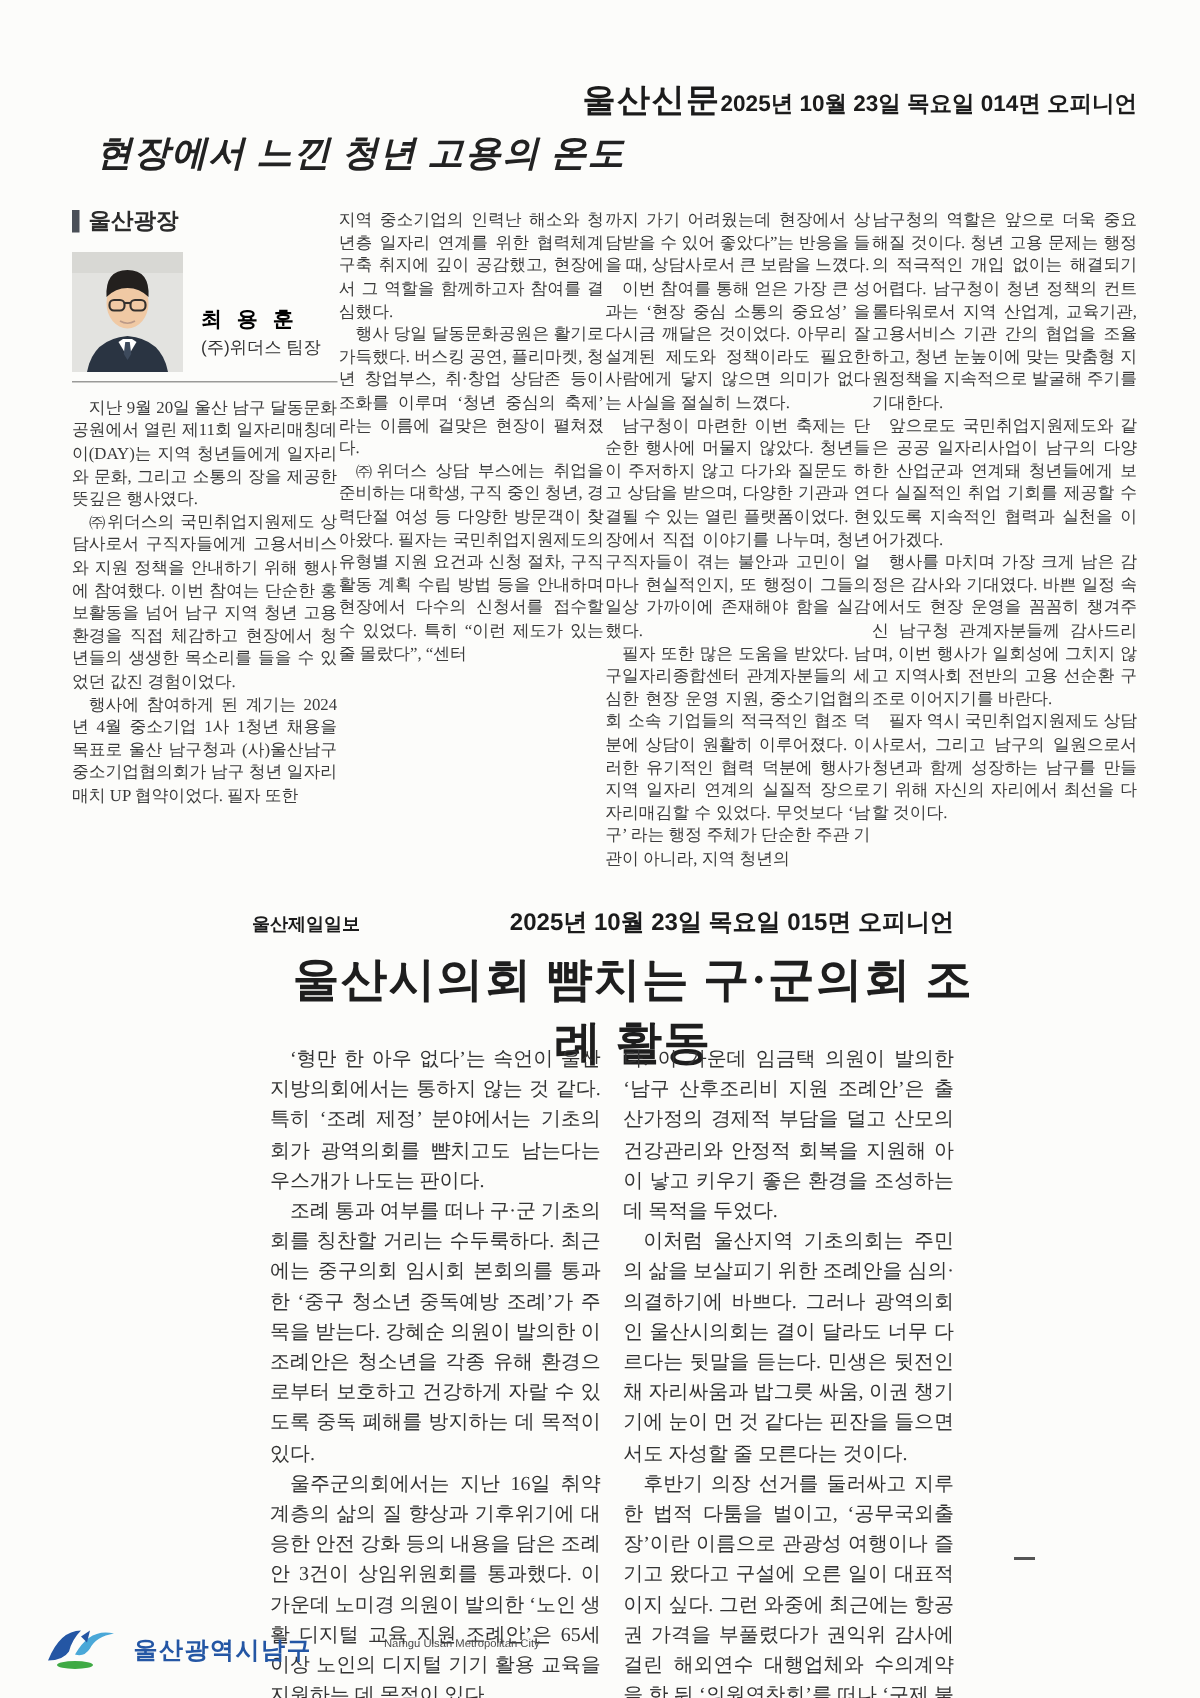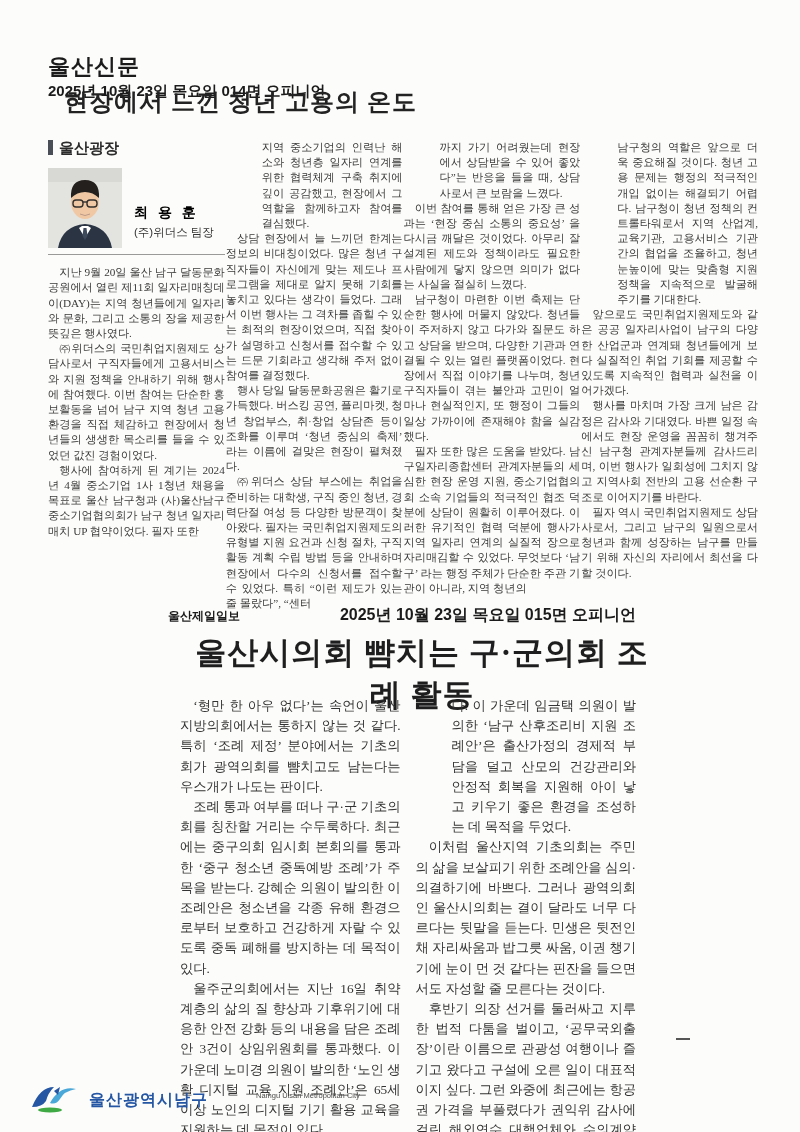--- a/index.html
+++ b/index.html
@@ -9,39 +9,39 @@
     width: 800px; height: 1132px;
     background: #fcfcfa;
     font-family: "Liberation Serif", serif;
     color: #2e2e2e;
     overflow: hidden;
   }
   .sans { font-family: "Liberation Sans", sans-serif; }
 
   
   .a1-header {
-    position: absolute; left: 48px; right: 42px; top: 52px;
-    display: flex; justify-content: flex-end; align-items: baseline; flex-direction: column;
+    position: absolute; left: 60px; right: 42px; top: 52px;
+    display: flex; justify-content: flex-end; align-items: baseline;
   }
   .a1-masthead { font-size: 22px; font-weight: 900; letter-spacing: 1px; color: #1b1b1b; }
   .a1-dateline { font-size: 15px; font-weight: 700; color: #1b1b1b; }
   .a1-headline {
     position: absolute; left: 64px; top: 86px;
-    font-size: 24px; font-weight: 700; color: #222; letter-spacing: 1px;
+    font-size: 24px; font-weight: 700; color: #222; letter-spacing: 1px; font-style: italic;
   }
   .a1-body {
     position: absolute; left: 48px; top: 140px; width: 710px; height: 400px;
     display: flex; gap: 1px;
   }
   .a1-col {
     flex: 1 1 0; font-size: 11.2px; line-height: 15.2px;
     text-align: justify; color: #3a3a3a;
   }
   .a1-col .para, .a2-col .para { text-indent: 1em; }
-  .cont .para:first-child { text-indent: 0; margin-left: 36px; }
+  .cont .para:first-child { text-indent: 0; }
 
   .col-label {
     display: flex; align-items: center; gap: 6px;
     font-size: 15px; font-weight: 800; color: #2b2b2b; margin-bottom: 13px;
   }
   .col-label-bar { width: 5px; height: 15px; background: #4a4f57; }
   .byline-row { display: flex; align-items: flex-end; gap: 12px; margin-bottom: 6px; }
   .author-photo { width: 74px; height: 80px; background: #e7e7e4; flex: 0 0 auto; }
   .byline-texts { padding-bottom: 8px; }
   .byline-name { font-size: 14px; font-weight: 800; letter-spacing: 3px; color: #000000; margin-bottom: 5px; }
@@ -120,21 +120,20 @@
     <hr class="byline-rule">
     <div>
         <p class="para">지난 9월 20일 울산 남구 달동문화공원에서 열린 제11회 일자리매칭데이(DAY)는 지역 청년들에게 일자리와 문화, 그리고 소통의 장을 제공한 뜻깊은 행사였다.</p>
         <p class="para">㈜위더스의 국민취업지원제도 상담사로서 구직자들에게 고용서비스와 지원 정책을 안내하기 위해 행사에 참여했다. 이번 참여는 단순한 홍보활동을 넘어 남구 지역 청년 고용 환경을 직접 체감하고 현장에서 청년들의 생생한 목소리를 들을 수 있었던 값진 경험이었다.</p>
         <p class="para">행사에 참여하게 된 계기는 2024년 4월 중소기업 1사 1청년 채용을 목표로 울산 남구청과 (사)울산남구중소기업협의회가 남구 청년 일자리 매치 UP 협약이었다. 필자 또한</p>
       </div>
   </div>
 
   <div class="a1-col cont">
       <p class="para">지역 중소기업의 인력난 해소와 청년층 일자리 연계를 위한 협력체계 구축 취지에 깊이 공감했고, 현장에서 그 역할을 함께하고자 참여를 결심했다.</p>
-      <p class="para">상담 현장에서 늘 느끼던 한계는 정보의 비대칭이었다. 많은 청년 구직자들이 자신에게 맞는 제도나 프로그램을 제대로 알지 못해 기회를 놓치고 있다는 생각이 들었다. 그래서 이번 행사는 그 격차를 좁힐 수 있는 최적의 현장이었으며, 직접 찾아가 설명하고 신청서를 접수할 수 있는 드문 기회라고 생각해 주저 없이 참여를 결정했다.</p>
       <p class="para">행사 당일 달동문화공원은 활기로 가득했다. 버스킹 공연, 플리마켓, 청년 창업부스, 취·창업 상담존 등이 조화를 이루며 ‘청년 중심의 축제’ 라는 이름에 걸맞은 현장이 펼쳐졌다.</p>
       <p class="para">㈜위더스 상담 부스에는 취업을 준비하는 대학생, 구직 중인 청년, 경력단절 여성 등 다양한 방문객이 찾아왔다. 필자는 국민취업지원제도의 유형별 지원 요건과 신청 절차, 구직활동 계획 수립 방법 등을 안내하며 현장에서 다수의 신청서를 접수할 수 있었다. 특히 “이런 제도가 있는 줄 몰랐다”, “센터</p>
     </div>
   <div class="a1-col cont">
       <p class="para">까지 가기 어려웠는데 현장에서 상담받을 수 있어 좋았다”는 반응을 들을 때, 상담사로서 큰 보람을 느꼈다.</p>
       <p class="para">이번 참여를 통해 얻은 가장 큰 성과는 ‘현장 중심 소통의 중요성’ 을 다시금 깨달은 것이었다. 아무리 잘 설계된 제도와 정책이라도 필요한 사람에게 닿지 않으면 의미가 없다는 사실을 절실히 느꼈다.</p>
       <p class="para">남구청이 마련한 이번 축제는 단순한 행사에 머물지 않았다. 청년들이 주저하지 않고 다가와 질문도 하고 상담을 받으며, 다양한 기관과 연결될 수 있는 열린 플랫폼이었다. 현장에서 직접 이야기를 나누며, 청년 구직자들이 겪는 불안과 고민이 얼마나 현실적인지, 또 행정이 그들의 일상 가까이에 존재해야 함을 실감했다.</p>
       <p class="para">필자 또한 많은 도움을 받았다. 남구일자리종합센터 관계자분들의 세심한 현장 운영 지원, 중소기업협의회 소속 기업들의 적극적인 협조 덕분에 상담이 원활히 이루어졌다. 이러한 유기적인 협력 덕분에 행사가 지역 일자리 연계의 실질적 장으로 자리매김할 수 있었다. 무엇보다 ‘남구’ 라는 행정 주체가 단순한 주관 기관이 아니라, 지역 청년의</p>
     </div>
   <div class="a1-col cont">

